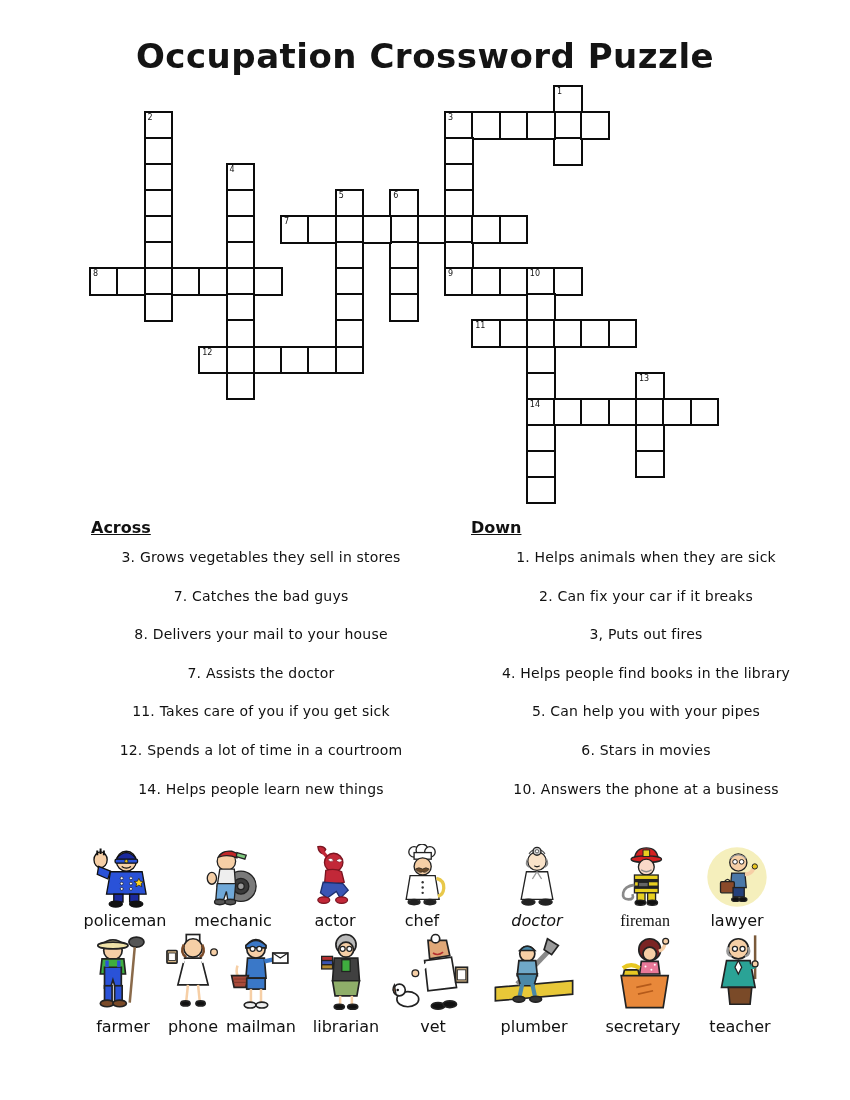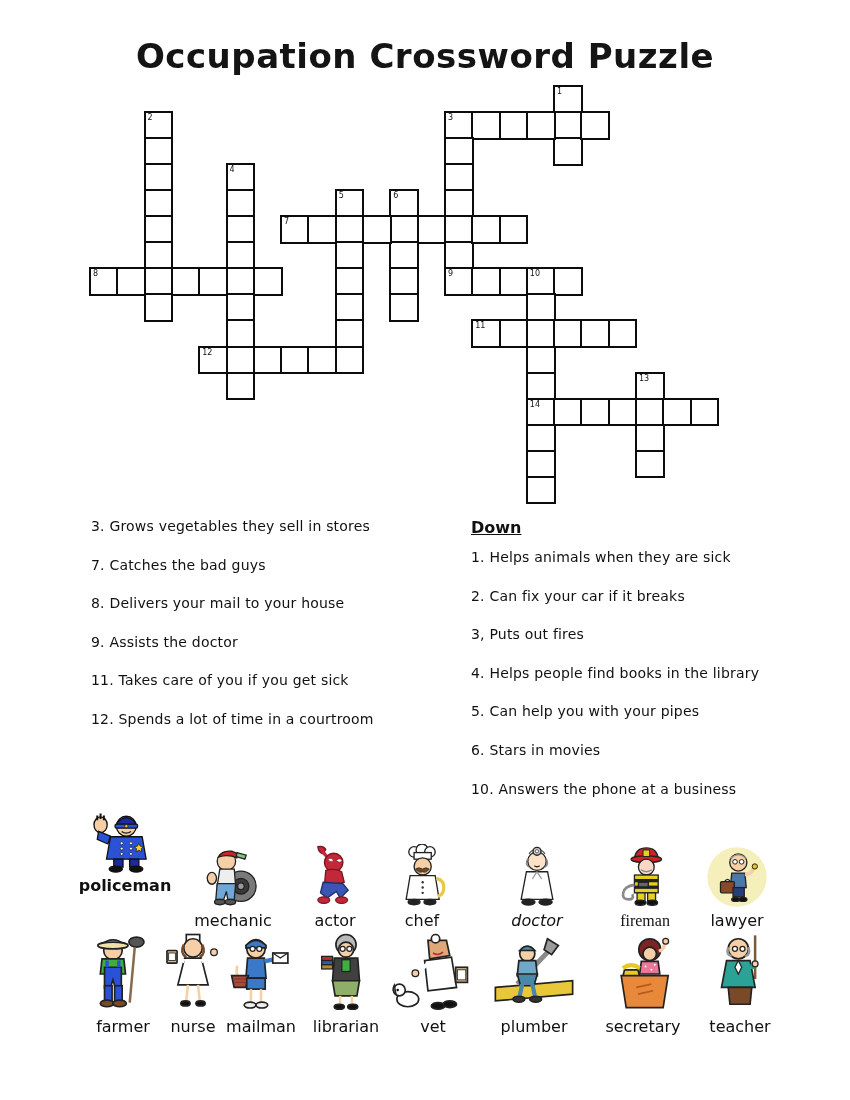--- a/index.html
+++ b/index.html
@@ -23,21 +23,21 @@
   
   .clue-col{position:absolute;top:517px;}
   #across-col{left:91px;width:340px;}
   #down-col{left:471px;width:350px;}
   .clue-heading{
     margin:0 0 9px 0;font-size:16px;font-weight:bold;text-decoration:underline;
     line-height:22px;color:#111;
   }
   .clue-list{list-style:none;margin:0;padding:0;}
   .clue-list li{
-    font-size:14px;line-height:19.6px;margin-bottom:19px;color:#111;letter-spacing:.2px;
+    font-size:14px;line-height:19.6px;margin-bottom:19px;color:#111;letter-spacing:.2px;text-align:center;
   }
   
   .occ-row{position:absolute;left:0;top:0;width:850px;height:0;}
   .occ{
     position:absolute;width:110px;margin:0;text-align:center;
   }
   .occ svg{display:block;margin:0 auto;}
   .occ figcaption{font-size:16px;line-height:18px;margin-top:2px;color:#111;}
   #svg-defs{position:absolute;width:0;height:0;overflow:hidden;}
 </style>
@@ -157,45 +157,47 @@
       <div class="cw-cell" style="left: 635px; top: 423.65px; width: 29.8px; height: 28.55px;"></div>
       <div class="cw-cell" style="left: 635px; top: 449.7px; width: 29.8px; height: 28.55px;"></div>
       <div class="cw-cell" style="left: 553.1px; top: 397.6px; width: 29.8px; height: 28.55px;"></div>
       <div class="cw-cell" style="left: 580.4px; top: 397.6px; width: 29.8px; height: 28.55px;"></div>
       <div class="cw-cell" style="left: 607.7px; top: 397.6px; width: 29.8px; height: 28.55px;"></div>
       <div class="cw-cell" style="left: 662.3px; top: 397.6px; width: 29.8px; height: 28.55px;"></div>
       <div class="cw-cell" style="left: 689.6px; top: 397.6px; width: 29.8px; height: 28.55px;"></div>
     </div>
 
   <section class="clue-col" id="across-col">
+    <h2 class="clue-heading">Across</h2>
     <ul class="clue-list">
         <li>3. Grows vegetables they sell in stores</li>
         <li>7. Catches the bad guys</li>
         <li>8. Delivers your mail to your house</li>
-        <li>9. Assists the doctor</li>
+        <li>7. Assists the doctor</li>
         <li>11. Takes care of you if you get sick</li>
         <li>12. Spends a lot of time in a courtroom</li>
+        <li>14. Helps people learn new things</li>
       </ul>
   </section>
 
   <section class="clue-col" id="down-col">
     <h2 class="clue-heading">Down</h2>
     <ul class="clue-list">
         <li>1. Helps animals when they are sick</li>
         <li>2. Can fix your car if it breaks</li>
         <li>3, Puts out fires</li>
         <li>4. Helps people find books in the library</li>
         <li>5. Can help you with your pipes</li>
         <li>6. Stars in movies</li>
         <li>10. Answers the phone at a business</li>
       </ul>
   </section>
 
   <div class="occ-row" id="occ-row1">
-      <figure class="occ" style="left: 70px; top: 809px; font-weight: bold;">
+      <figure class="occ" style="left: 70px; top: 844px;">
         <svg viewBox="0 0 100 100" width="66" height="66">
           <use href="#sym-policeman"></use>
         </svg>
         <figcaption>policeman</figcaption>
       </figure>
       <figure class="occ" style="left: 178px; top: 844px;">
         <svg viewBox="0 0 100 100" width="66" height="66">
           <use href="#sym-mechanic"></use>
         </svg>
         <figcaption>mechanic</figcaption>
@@ -235,21 +237,21 @@
       <figure class="occ" style="left: 68px; top: 932px;">
         <svg viewBox="0 0 100 100" width="84" height="84">
           <use href="#sym-farmer"></use>
         </svg>
         <figcaption>farmer</figcaption>
       </figure>
       <figure class="occ" style="left: 138px; top: 932px;">
         <svg viewBox="0 0 100 100" width="84" height="84">
           <use href="#sym-nurse"></use>
         </svg>
-        <figcaption>nurse</figcaption>
+        <figcaption>phone</figcaption>
       </figure>
       <figure class="occ" style="left: 206px; top: 932px;">
         <svg viewBox="0 0 100 100" width="84" height="84">
           <use href="#sym-mailman"></use>
         </svg>
         <figcaption>mailman</figcaption>
       </figure>
       <figure class="occ" style="left: 291px; top: 932px;">
         <svg viewBox="0 0 100 100" width="84" height="84">
           <use href="#sym-librarian"></use>

